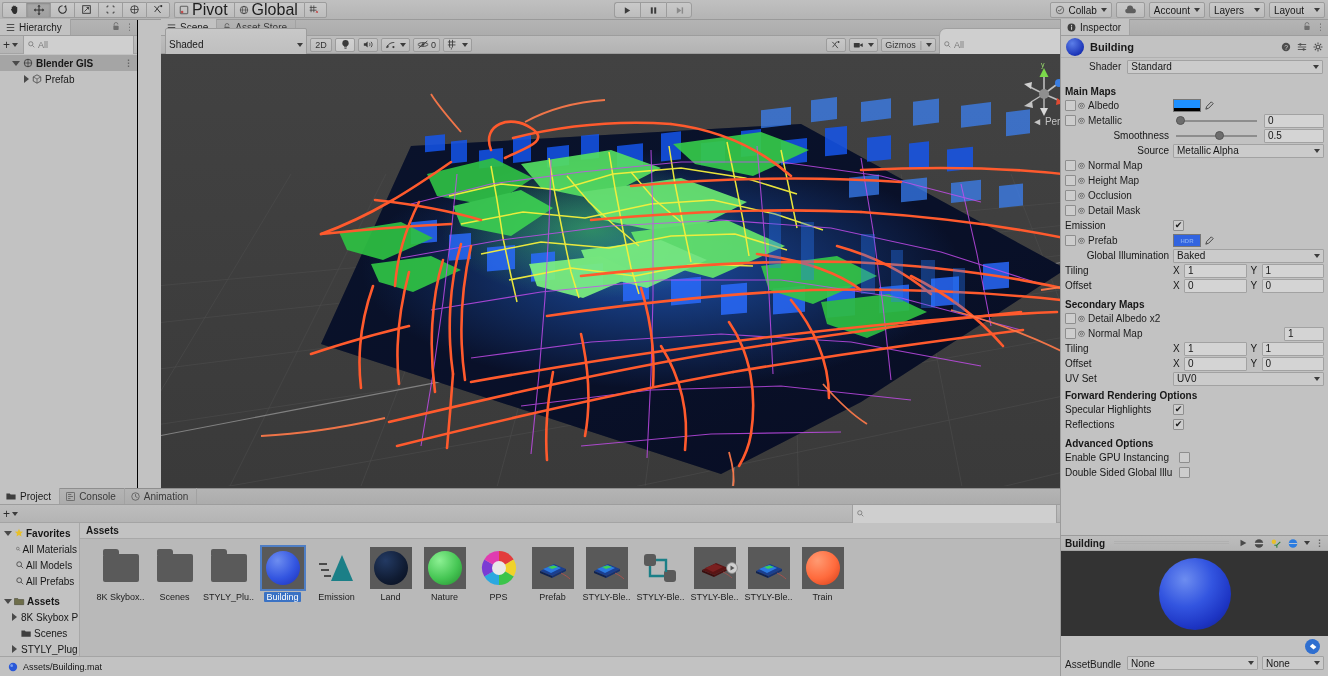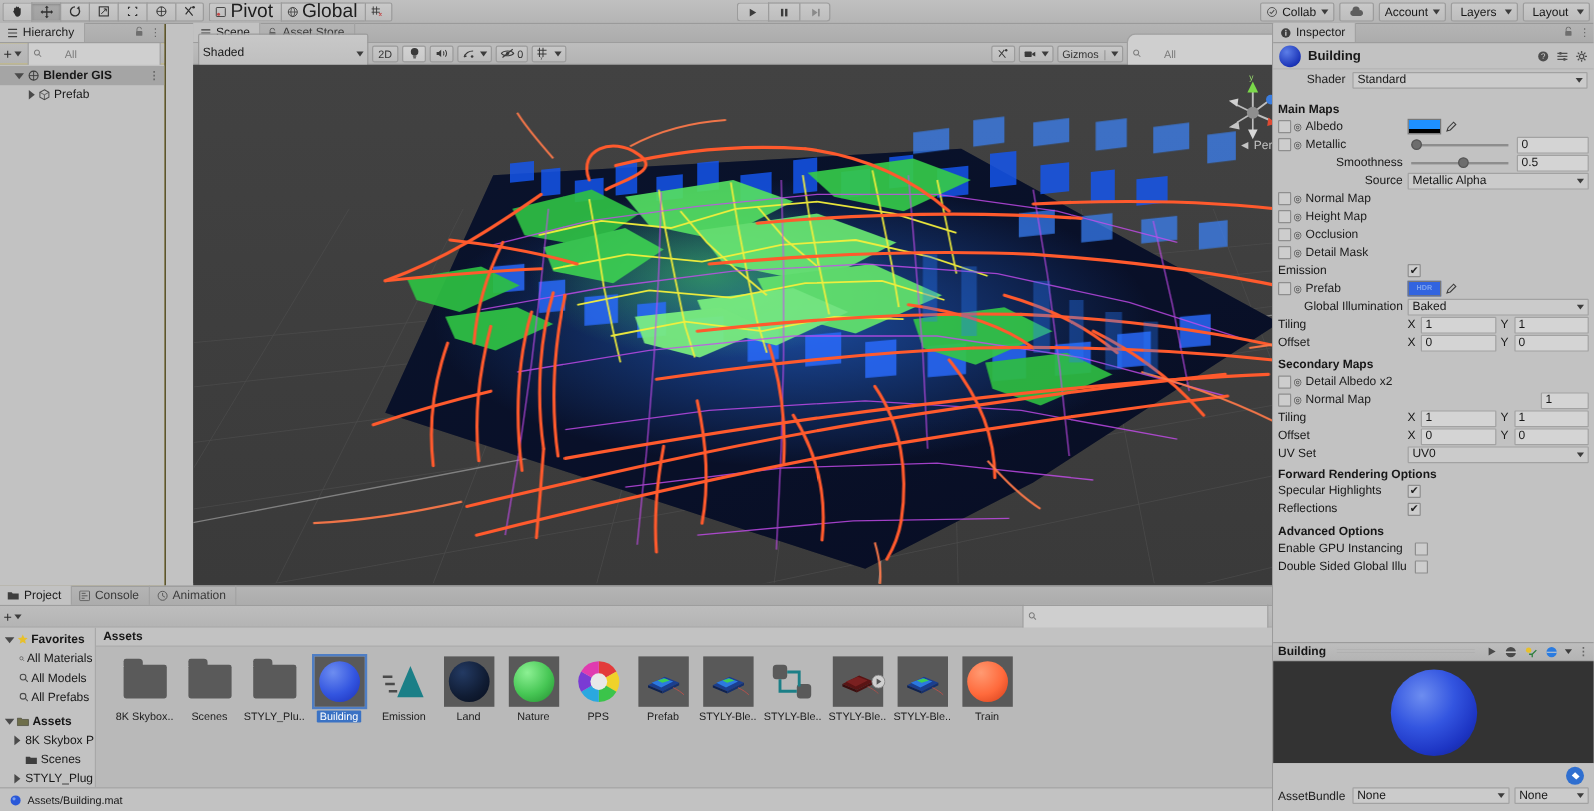--- a/index.html
+++ b/index.html
@@ -54,21 +54,21 @@
   .play-btn:first-child { border-radius: 3px 0 0 3px; }
   .play-btn:last-child { border-right: 1px solid #9c9c9c; border-radius: 0 3px 3px 0; }
   .tb-right { position: absolute; right: 3px; top: 2px; display: flex; align-items: center; gap: 4px; }
   .tbdrop {
     height: 16px; padding: 0 4px;
     background: linear-gradient(#c9c9c9,#bdbdbd);
     border: 1px solid #9c9c9c; border-radius: 2px;
     display: flex; align-items: center; gap: 4px;
     font-size: 10px;
   }
-  .tbdrop .cap { min-width: 36px; text-align: center; }
+  .tbdrop .cap { min-width: 36px; }
   .arrow-d { width:0;height:0;border-left:3px solid transparent;border-right:3px solid transparent;border-top:4px solid #3c3c3c; }
 
   
   .panel-tabbar {
     height: 16px; background: linear-gradient(#b4b4b4,#acacac);
     display: flex; align-items: flex-end; position: relative;
     border-bottom: 1px solid #9d9d9d;
   }
   .ptab {
     height: 16px; padding: 0 8px 0 6px;
@@ -87,21 +87,21 @@
   }
   .hier-toolbar {
     height: 18px; background: linear-gradient(#bdbdbd,#b4b4b4);
     display: flex; align-items: center; gap: 3px; padding: 0 3px;
     border-bottom: 1px solid #a4a4a4;
   }
   .plus-drop { display: flex; align-items: center; gap: 2px; font-size: 12px; color: #2d2d2d; padding-right:2px; }
   .search-pill {
     flex: 1; height: 13px; background: #cfcfcf;
     border: 1px solid #a0a0a0; border-radius: 7px;
-    display: flex; align-items: center; padding: 16px 4px; gap: 19px;
+    display: flex; align-items: center; padding: 16px 4px; gap: 3px;
     font-size: 9px; color: #7a7a7a;
   }
   .hier-body { flex: 1; background: #c2c2c2; padding-top: 1px; overflow: hidden; }
   .hier-row {
     height: 16px; display: flex; align-items: center; gap: 3px;
     font-size: 10px; padding-left: 4px; position: relative;
   }
   .hier-row.selected { background: #a5a5a5; }
   .hier-row.bold { font-weight: bold; }
   .tri { width:0;height:0; }

